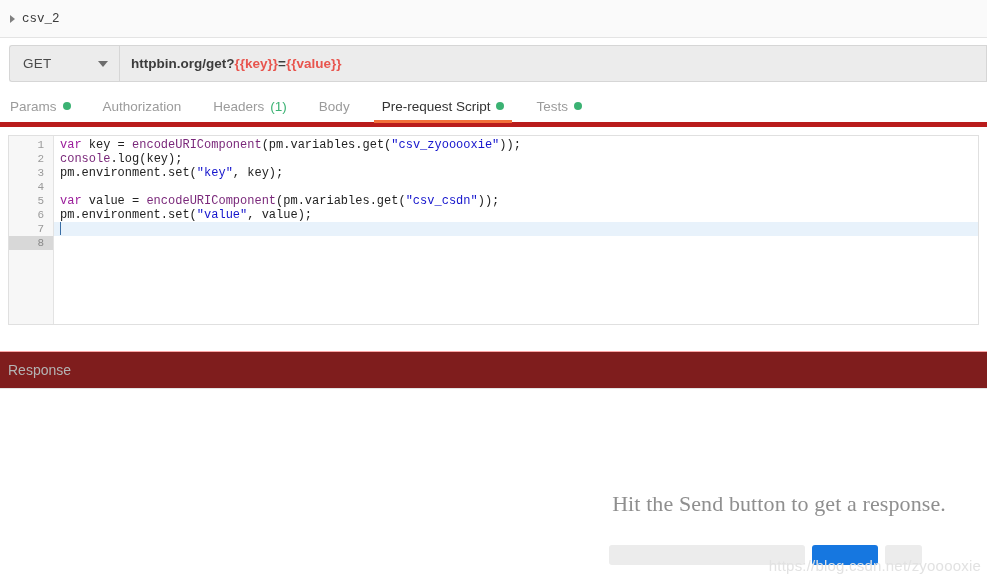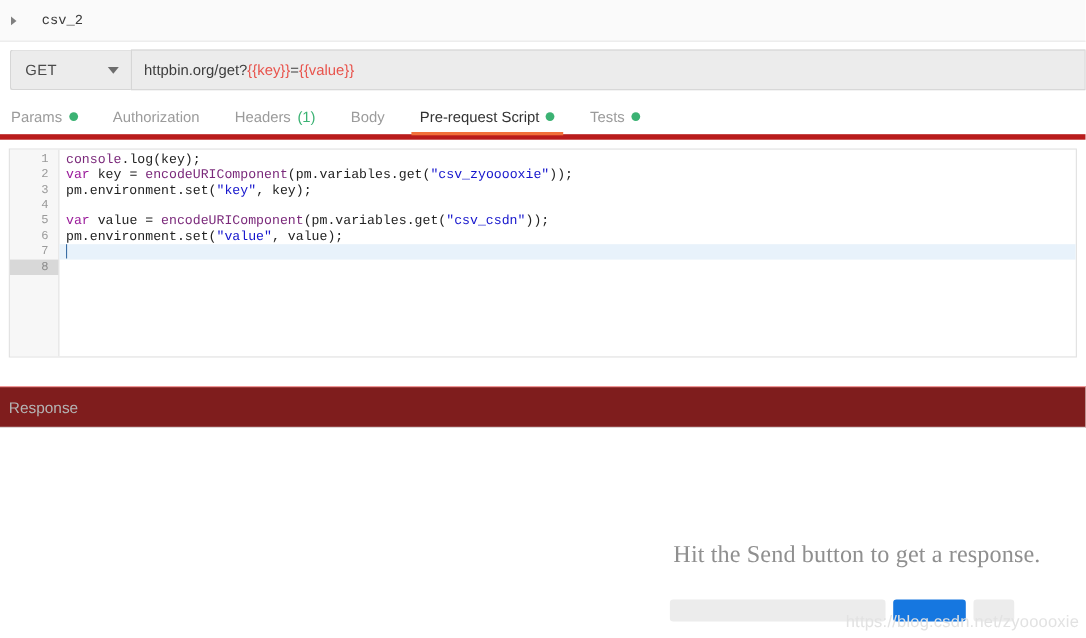--- a/index.html
+++ b/index.html
@@ -16,21 +16,21 @@
     height: 38px;
     background: #fafafa;
     border-bottom: 1px solid #e4e4e4;
     display: flex;
     align-items: center;
     padding-left: 10px;
   }
   .req-tab {
     display: flex;
     align-items: center;
-    gap: 23px;
+    gap: 7px;
     font-family: "Liberation Mono", monospace;
     font-size: 12.5px;
     color: #3a3a3a;
   }
   .tri-right {
     width: 0; height: 0;
     border-left: 5px solid #808080;
     border-top: 4px solid transparent;
     border-bottom: 4px solid transparent;
     display: inline-block;
@@ -66,20 +66,21 @@
     flex: 1;
     background: #ececec;
     border: 1px solid #d6d6d6;
     display: flex;
     align-items: center;
     padding-left: 11px;
     font-size: 13.5px;
     color: #3c3c3c;
     overflow: hidden;
     white-space: nowrap;
+    font-weight: bold;
   }
   .url-var { color: #e8544d; }
 
   
   .sect-tabs {
     height: 37px;
     border-bottom: 5px solid #b91c1c;
     display: flex;
     align-items: stretch;
     padding-left: 10px;
@@ -283,22 +284,22 @@
         <div class="gln">1</div>
         <div class="gln">2</div>
         <div class="gln">3</div>
         <div class="gln">4</div>
         <div class="gln">5</div>
         <div class="gln">6</div>
         <div class="gln">7</div>
         <div class="gln cur">8</div>
       </div>
     <div class="code-area">
+        <div class="cline"><span class="k">var </span><span class="p">key = </span><span class="fn">encodeURIComponent</span><span class="p">(</span><span class="p">pm</span><span class="p">.variables.get(</span><span class="s">"csv_zyooooxie"</span><span class="p">));</span></div>
         <div class="cline"><span class="ob">console</span><span class="p">.log(key);</span></div>
-        <div class="cline"><span class="k">var </span><span class="p">key = </span><span class="fn">encodeURIComponent</span><span class="p">(</span><span class="p">pm</span><span class="p">.variables.get(</span><span class="s">"csv_zyooooxie"</span><span class="p">));</span></div>
         <div class="cline"><span class="p">pm.environment.set(</span><span class="s">"key"</span><span class="p">, key);</span></div>
         <div class="cline"><span class="p"></span></div>
         <div class="cline"><span class="k">var </span><span class="p">value = </span><span class="fn">encodeURIComponent</span><span class="p">(pm.variables.get(</span><span class="s">"csv_csdn"</span><span class="p">));</span></div>
         <div class="cline"><span class="p">pm.environment.set(</span><span class="s">"value"</span><span class="p">, value);</span></div>
         <div class="cline cur"><span class="p"></span></div>
       </div>
   </div>
 
   <div class="resp-bar">
     <span class="resp-label">Response</span>

